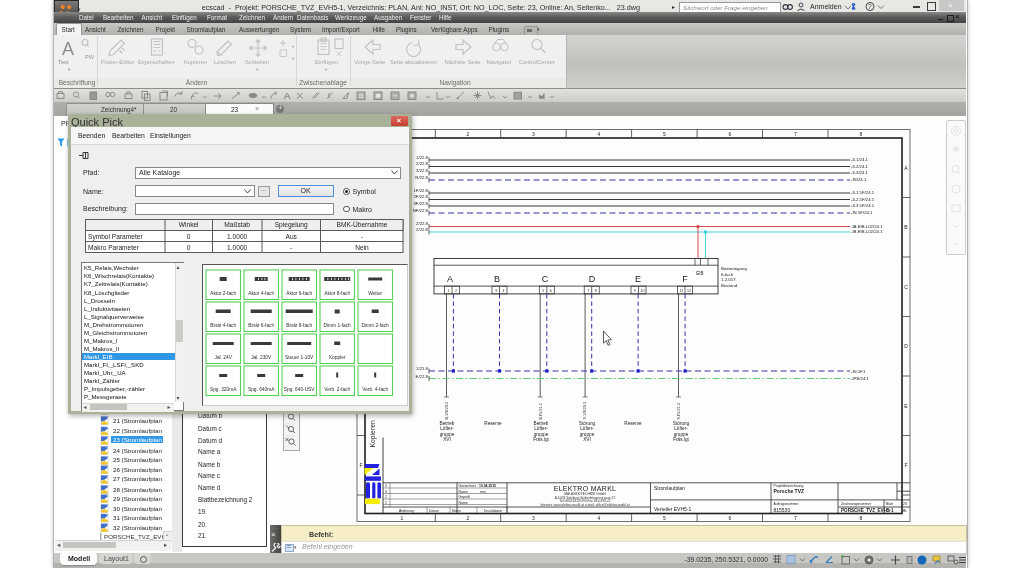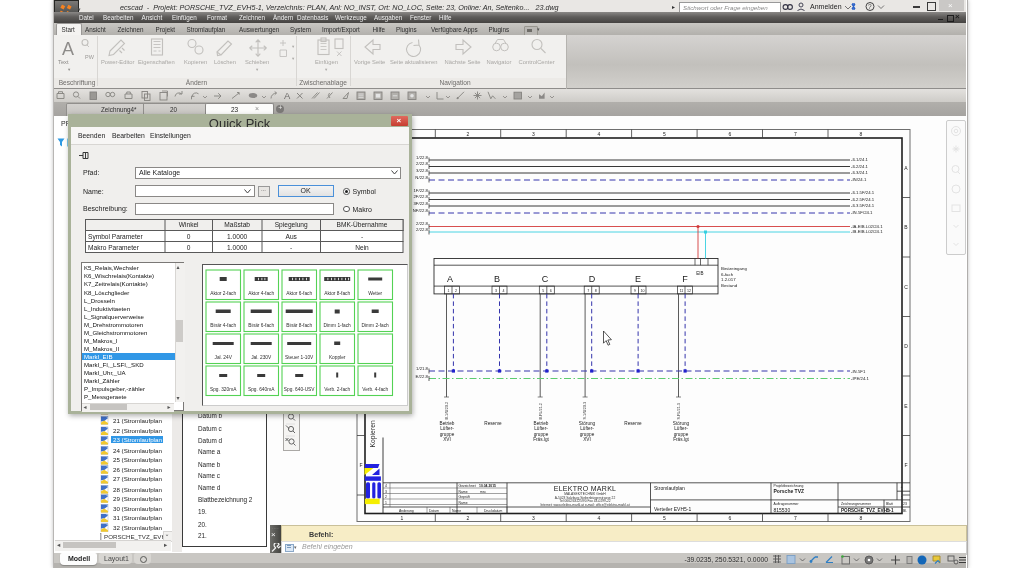--- a/index.html
+++ b/index.html
@@ -4,21 +4,21 @@
 html,body{margin:0;padding:0;background:#fff;width:1024px;height:568px;overflow:hidden;
 font-family:"Liberation Sans",sans-serif;-webkit-font-smoothing:antialiased;}
 .a{position:absolute;}
 .t{position:absolute;white-space:nowrap;color:#1b1b1b;}
 </style></head>
 <body>
 
 <div class="a" id="appframe" style="left:53px;top:0;width:913px;height:568px;border-left:1px solid #b8b6b4;border-right:1px solid #b0aeac;box-shadow:0 0 4px rgba(0,0,0,0.25);"></div>
 
 <div class="a" style="left:54px;top:0;width:912px;height:12px;background:#e9e7e4;"></div>
-<div class="t" style="left:120px;top:2.5px;width:520px;font-size:7.2px;color:#2a2a2a;text-align:left;font-style:italic;">ecscad&nbsp; -&nbsp; Projekt: PORSCHE_TVZ_EVH5-1,&nbsp;Verzeichnis: PLAN,&nbsp;Anl: NO_INST,&nbsp;Ort: NO_LOC,&nbsp;Seite: 23,&nbsp;Online: An,&nbsp;Seitenko...&nbsp;&nbsp;&nbsp;23.dwg</div>
+<div class="t" style="left:120px;top:2.5px;width:520px;font-size:7.2px;color:#2a2a2a;text-align:right;">ecscad&nbsp; -&nbsp; Projekt: PORSCHE_TVZ_EVH5-1,&nbsp;Verzeichnis: PLAN,&nbsp;Anl: NO_INST,&nbsp;Ort: NO_LOC,&nbsp;Seite: 23,&nbsp;Online: An,&nbsp;Seitenko...&nbsp;&nbsp;&nbsp;23.dwg</div>
 <div class="t" style="left:672px;top:3px;font-size:6px;color:#333;">▸</div>
 <div class="a" style="left:679px;top:2px;width:100px;height:8.5px;background:#fff;border:1px solid #999;"></div>
 <div class="t" style="left:683px;top:3.5px;font-size:6.2px;color:#8a8a8a;font-style:italic;">Stichwort oder Frage eingeben</div>
 <svg class="a" style="left:782px;top:1px;" width="130" height="11" viewBox="0 0 130 11">
  <circle cx="3.5" cy="6" r="2.4" fill="none" stroke="#334" stroke-width="1.1"></circle>
  <circle cx="8" cy="6" r="2.4" fill="none" stroke="#334" stroke-width="1.1"></circle>
  <circle cx="19" cy="4" r="2" fill="none" stroke="#445" stroke-width="1"></circle>
  <path d="M15.5 9.5 Q19 6.5 22.5 9.5" fill="none" stroke="#445" stroke-width="1"></path>
  <path d="M70 3 l3 0 m-3 5 l3 0 M70 3 l3 5 m0 -5 l-3 5" stroke="#2a62c8" stroke-width="1.4" fill="none"></path>
  <circle cx="88" cy="5.5" r="4" fill="none" stroke="#444" stroke-width="1"></circle>
@@ -614,21 +614,21 @@
       <path d="M165 10.5 l3 -3 2 2" stroke="#2e7ec4" stroke-width="1.2"></path>
   <rect x="178" y="3" width="6" height="5" stroke="#555"></rect>
       <circle cx="186" cy="9" r="2" stroke="#555"></circle>
   <path d="M190 4 h0" stroke="#555"></path>
  </g>
  <path d="M189 4.5 h7 M189 7 h7 M189 9.5 h7" stroke="#3a3a3a" stroke-width="1.2"></path>
 </svg>
 
 <div class="a" style="left:68px;top:114px;width:343.5px;height:300px;background:#f0efed;border:3px solid #a9b299;box-shadow:1px 2px 5px rgba(0,0,0,0.3);box-sizing:border-box;"></div>
 <div class="a" style="left:71px;top:114px;width:337.5px;height:12.5px;background:#a9b299;"></div>
-<div class="t" style="left:71px;top:116px;width:337px;text-align:center;font-size:13px;color:#2e2e2e;">Quick Pick</div>
+<div class="t" style="left:71px;top:116px;width:337px;font-size:11px;color:#2e2e2e;">Quick Pick</div>
 <div class="a" style="left:391px;top:115.5px;width:16.5px;height:10.5px;background:linear-gradient(#e06a5e,#c63d30);border-radius:1px;"></div>
 <div class="t" style="left:396.5px;top:115.5px;font-size:8px;color:#fff;font-weight:bold;">×</div>
 
 <div class="a" style="left:71px;top:126.5px;width:337.5px;height:17px;background:#f7f6f5;border-bottom:1px solid #d8d6d3;"></div>
 <div class="t" style="left:0;top:131.5px;font-size:6.8px;color:#1d1d1d;">
     <span style="position:absolute;left:78px;">Beenden</span>
     <span style="position:absolute;left:112px;">Bearbeiten</span>
     <span style="position:absolute;left:150px;">Einstellungen</span>
   </div>
 <svg class="a" style="left:79px;top:151px;" width="12" height="9" viewBox="0 0 12 9">

